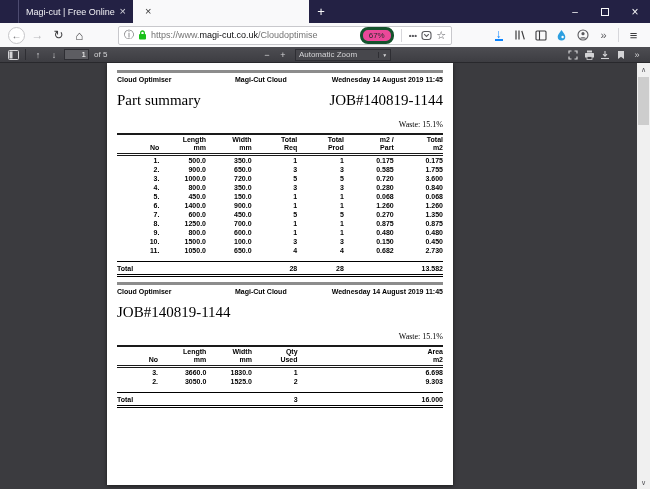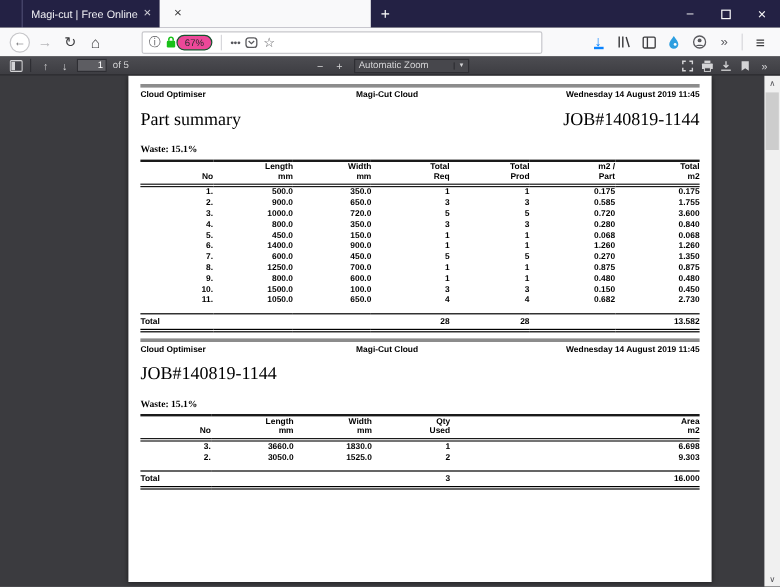--- a/index.html
+++ b/index.html
@@ -21,21 +21,21 @@
   .maxbox { width:8px; height:8px; border:1px solid #f9f9fa; display:inline-block; }
 
   
   .navbar { height:24px; background:#f9f9fa; display:flex; align-items:center; padding:0 6px; flex:0 0 auto; }
   .nav-btn { width:21px; height:20px; display:flex; align-items:center; justify-content:center; font-size:12px; color:#3b3b3d; flex:0 0 auto; }
   .back-circle { width:17px; height:17px; border:1px solid #c6c6c9; border-radius:50%; display:flex; align-items:center; justify-content:center; font-size:10px; color:#6b6b6e; background:#fff; }
   .disabled { color:#b8b8bb; }
   .urlbar { width:334px; height:19px; margin-left:28px; background:#fff; border:1px solid #c8c8cc; border-radius:2px; display:flex; align-items:center; padding:0 5px; font-size:9px; color:#737373; flex:0 0 auto; }
   .url-text { flex:1; overflow:hidden; white-space:nowrap; margin-left:4px; }
   .url-domain { color:#0c0c0d; }
-  .zoom-pill { background:#ec4899; border:1px solid #14532d; border-radius:8px; font-size:8px; color:#2a2a2e; padding:1px 6px; margin-right:4px; }
+  .zoom-pill { background:#ec4899; border:3px solid #14532d; border-radius:8px; font-size:8px; color:#2a2a2e; padding:1px 6px; margin-right:4px; }
   .url-icon { margin-left:4px; color:#5a5a5e; font-size:10px; display:flex; align-items:center; }
   .url-sep { width:1px; height:13px; background:#d7d7db; margin:0 3px; }
   .dots { font-size:8px; letter-spacing:0; font-weight:bold; color:#55555a; }
   .nav-right { margin-left:auto; display:flex; align-items:center; }
   .nav-sep { width:1px; height:14px; background:#d7d7db; margin:0 4px; }
   .blue { color:#0a84ff; }
   .dl-wrap { display:flex; flex-direction:column; align-items:center; line-height:8px; }
   .dl-bar { width:8px; height:2px; background:#0a84ff; margin-top:1px; }
 
   
@@ -45,34 +45,34 @@
   .page-input { width:25px; height:11px; background:#5d5d62; border:1px solid #2e2e33; color:#fff; font-size:8px; text-align:right; padding-right:2px; margin:0 2px; font-family:"Liberation Sans",sans-serif; }
   .of-label { margin-left:3px; font-size:8px;text-align:right; }
   .pdf-center { position:absolute; left:0; right:0; display:flex; align-items:center; justify-content:center; pointer-events:none; }
   .pdf-center > * { pointer-events:auto; }
   .zoom-select { display:flex; align-items:center; background:#47474c; border:1px solid #2e2e33; height:12px; padding:0 3px; margin-left:4px; font-size:8px; gap:21px; }
   .zoom-caret { font-size:6px; border-left:1px solid #2e2e33; padding-left:3px; }
   .pdf-right { margin-left:auto; display:flex; align-items:center; }
 
   
   .viewer { position:relative; flex:1; background:#3b3b3f; overflow:hidden; }
-  .page { position:absolute; left:107px; top:0; width:486px; height:422px; background:#fff; box-shadow:0 1px 4px rgba(0,0,0,.55); padding:7px 10px 0 10px; color:#000; }
+  .page { position:absolute; left:107px; top:0; width:346px; height:422px; background:#fff; box-shadow:0 1px 4px rgba(0,0,0,.55); padding:7px 10px 0 10px; color:#000; }
   .scrollbar { position:absolute; right:0; top:0; width:13px; height:100%; background:#f0f0f0; display:flex; flex-direction:column; }
   .scroll-arrow { height:13px; display:flex; align-items:center; justify-content:center; font-size:7px; color:#55555a; }
   .scroll-thumb { position:absolute; top:14px; left:1px; width:11px; height:48px; background:#cdcdcd; }
   .scroll-arrow.bottom { position:absolute; bottom:0; width:13px; }
 
   
   .rule { height:3px; background:#8c8c8c; }
   .meta { display:flex; align-items:baseline; font-size:7px; font-weight:bold; margin-top:3px; }
   .meta span:nth-child(1){ flex:1; text-align:left; }
   .meta span:nth-child(2){ flex:1; text-align:center; }
   .meta span:nth-child(3){ flex:1.4; text-align:right; }
   .titlerow { display:flex; justify-content:space-between; align-items:baseline; margin-top:9px; font-family:"Liberation Serif", serif; font-size:15px; }
-  .waste { font-family:"Liberation Serif", serif; font-size:8px; font-weight:bold; margin-top:11px; }
+  .waste { text-align:right; font-family:"Liberation Serif", serif; font-size:8px; font-weight:normal; margin-top:11px; }
   table { width:100%; border-collapse:collapse; font-size:7px; font-weight:bold; margin-top:4px; table-layout:fixed; }
   thead th { text-align:right; vertical-align:bottom; border-top:2px solid #1a1a1a; border-bottom:3px double #1a1a1a; padding:1px 0 1px 0; font-size:7px; line-height:8px; }
   tbody td { text-align:right; padding:1px 0; line-height:7px; }
   tbody tr:last-child td { padding-bottom:7px; }
   tfoot td { border-top:1px solid #000; border-bottom:3px double #000; text-align:right; padding:2.5px 0; }
   tfoot td:first-child, thead th:first-child.lbl { text-align:left; }
   .sec2 { margin-top:5px; }
 </style>
 </head>
 <body>
@@ -107,20 +107,21 @@
     <span class="nav-btn" style="font-size:13px;">⌂</span>
 
     <div class="urlbar">
       <span class="url-icon" style="margin-left:0;">ⓘ</span>
       <span class="url-icon">
         <svg width="9" height="10" viewBox="0 0 9 10">
             <rect x="1" y="4" width="7" height="5.5" rx="1" fill="#18c018"></rect>
             <path d="M2.7 4V2.8a1.8 1.8 0 0 1 3.6 0V4" fill="none" stroke="#18c018" stroke-width="1.3"></path>
           </svg>
       </span>
+      <span class="url-text"><span>https://www.</span><span class="url-domain">magi-cut.co.uk</span><span>/Cloudoptimise</span></span>
       <span class="zoom-pill">67%</span>
       <span class="url-sep"></span>
       <span class="url-icon dots">•••</span>
       <span class="url-icon">
         <svg width="11" height="11" viewBox="0 0 11 11">
             <rect x="1" y="1.5" width="9" height="8" rx="2.5" fill="none" stroke="#5a5a5e" stroke-width="1.1"></rect>
             <path d="M3.2 4.2 5.5 6.4 7.8 4.2" fill="none" stroke="#5a5a5e" stroke-width="1.1"></path>
           </svg>
       </span>
       <span class="url-icon" style="font-size:11px;">☆</span>

